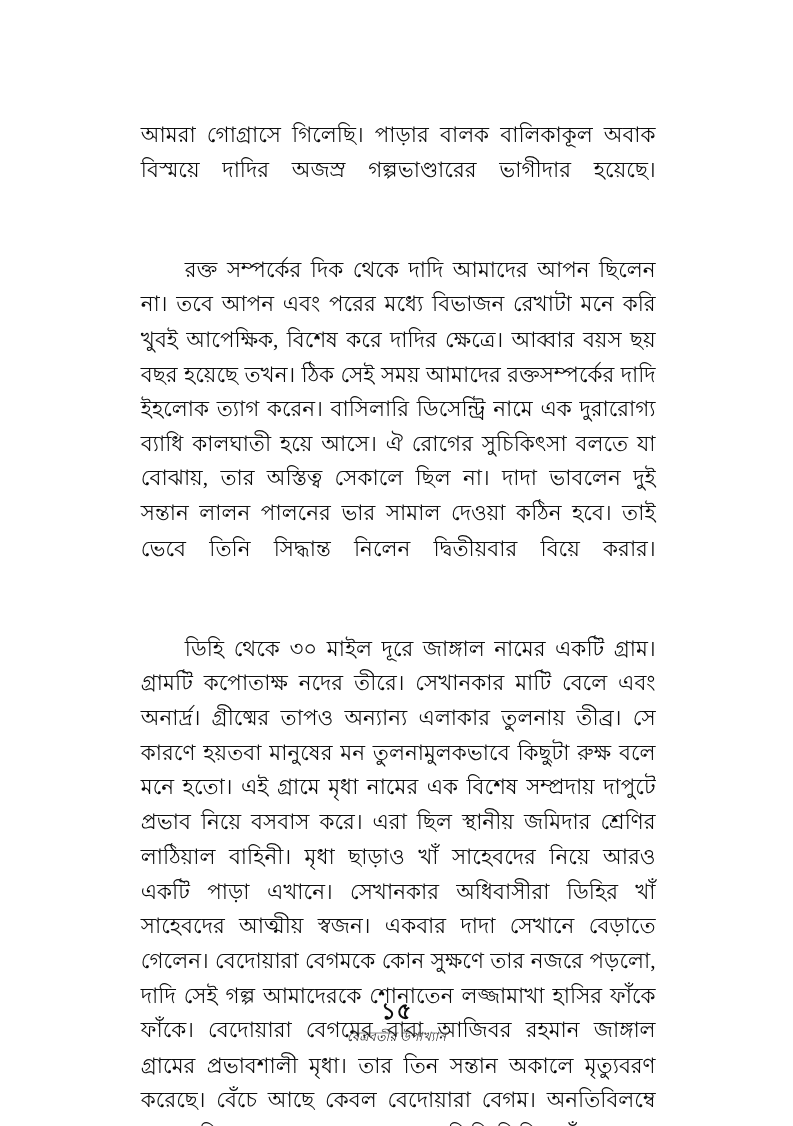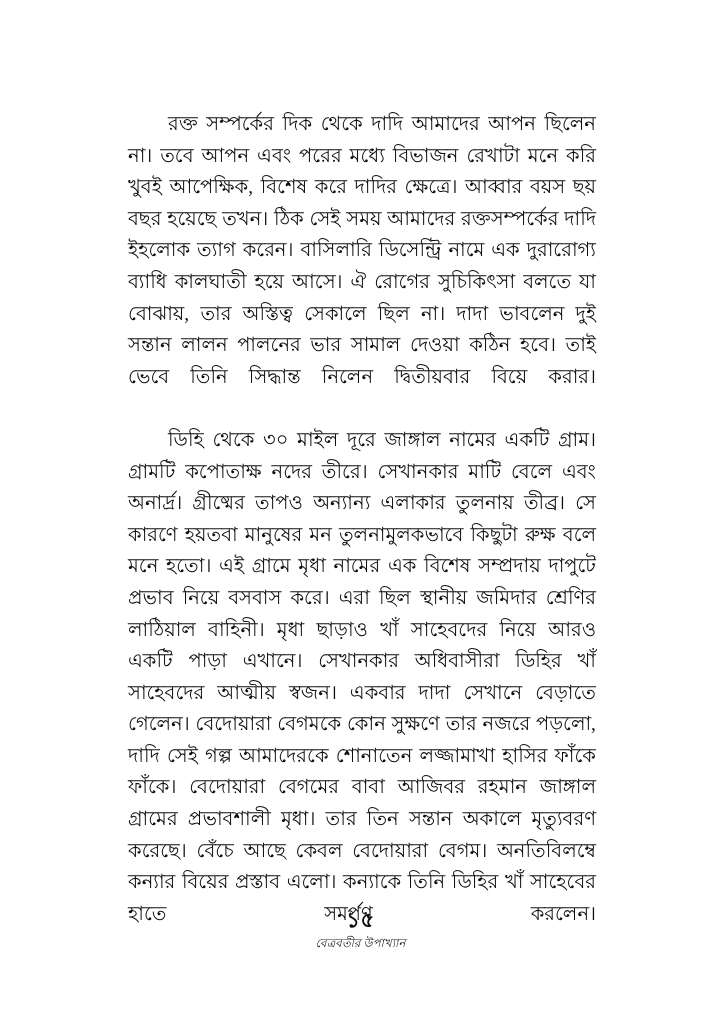--- a/index.html
+++ b/index.html
@@ -34,20 +34,21 @@
     text-align: justify;
     text-justify: inter-word;
     word-spacing: 0.02em;
     hyphens: none;
     -webkit-font-feature-settings: "kern" 1;
     font-feature-settings: "kern" 1;
   }
 
   .para.indent {
     text-indent: 40px;
+    margin-top: 28px;
   }
 
   
   .para::after {
     content: "";
     display: inline-block;
     width: 100%;
   }
 
   .footer {
@@ -76,20 +77,21 @@
     letter-spacing: 0.2px;
     font-style: italic;
   }
 </style>
 </head>
 <body>
 
 <div class="page">
 
   <div class="text-block">
+    <p class="para">আমরা গোগ্রাসে গিলেছি। পাড়ার বালক বালিকাকূল অবাক বিস্ময়ে দাদির অজস্র গল্পভাণ্ডারের ভাগীদার হয়েছে।</p>
 
     <p class="para indent">রক্ত সম্পর্কের দিক থেকে দাদি আমাদের আপন ছিলেন না। তবে আপন এবং পরের মধ্যে বিভাজন রেখাটা মনে করি খুবই আপেক্ষিক, বিশেষ করে দাদির ক্ষেত্রে। আব্বার বয়স ছয় বছর হয়েছে তখন। ঠিক সেই সময় আমাদের রক্তসম্পর্কের দাদি ইহলোক ত্যাগ করেন। বাসিলারি ডিসেন্ট্রি নামে এক দুরারোগ্য ব্যাধি কালঘাতী হয়ে আসে। ঐ রোগের সুচিকিৎসা বলতে যা বোঝায়, তার অস্তিত্ব সেকালে ছিল না। দাদা ভাবলেন দুই সন্তান লালন পালনের ভার সামাল দেওয়া কঠিন হবে। তাই ভেবে তিনি সিদ্ধান্ত নিলেন দ্বিতীয়বার বিয়ে করার।</p>
 
     <p class="para indent">ডিহি থেকে ৩০ মাইল দূরে জাঙ্গাল নামের একটি গ্রাম। গ্রামটি কপোতাক্ষ নদের তীরে। সেখানকার মাটি বেলে এবং অনার্দ্র। গ্রীষ্মের তাপও অন্যান্য এলাকার তুলনায় তীব্র। সে কারণে হয়তবা মানুষের মন তুলনামুলকভাবে কিছুটা রুক্ষ বলে মনে হতো। এই গ্রামে মৃধা নামের এক বিশেষ সম্প্রদায় দাপুটে প্রভাব নিয়ে বসবাস করে। এরা ছিল স্থানীয় জমিদার শ্রেণির লাঠিয়াল বাহিনী। মৃধা ছাড়াও খাঁ সাহেবদের নিয়ে আরও একটি পাড়া এখানে। সেখানকার অধিবাসীরা ডিহির খাঁ সাহেবদের আত্মীয় স্বজন। একবার দাদা সেখানে বেড়াতে গেলেন। বেদোয়ারা বেগমকে কোন সুক্ষণে তার নজরে পড়লো, দাদি সেই গল্প আমাদেরকে শোনাতেন লজ্জামাখা হাসির ফাঁকে ফাঁকে। বেদোয়ারা বেগমের বাবা আজিবর রহমান জাঙ্গাল গ্রামের প্রভাবশালী মৃধা। তার তিন সন্তান অকালে মৃত্যুবরণ করেছে। বেঁচে আছে কেবল বেদোয়ারা বেগম। অনতিবিলম্বে কন্যার বিয়ের প্রস্তাব এলো। কন্যাকে তিনি ডিহির খাঁ সাহেবের হাতে সমর্পণ করলেন।</p>
   </div>
 
   <div class="footer">
     <div class="page-number">১৫</div>
     <div class="footer-title">বেত্রবতীর উপাখ্যান</div>
   </div>

